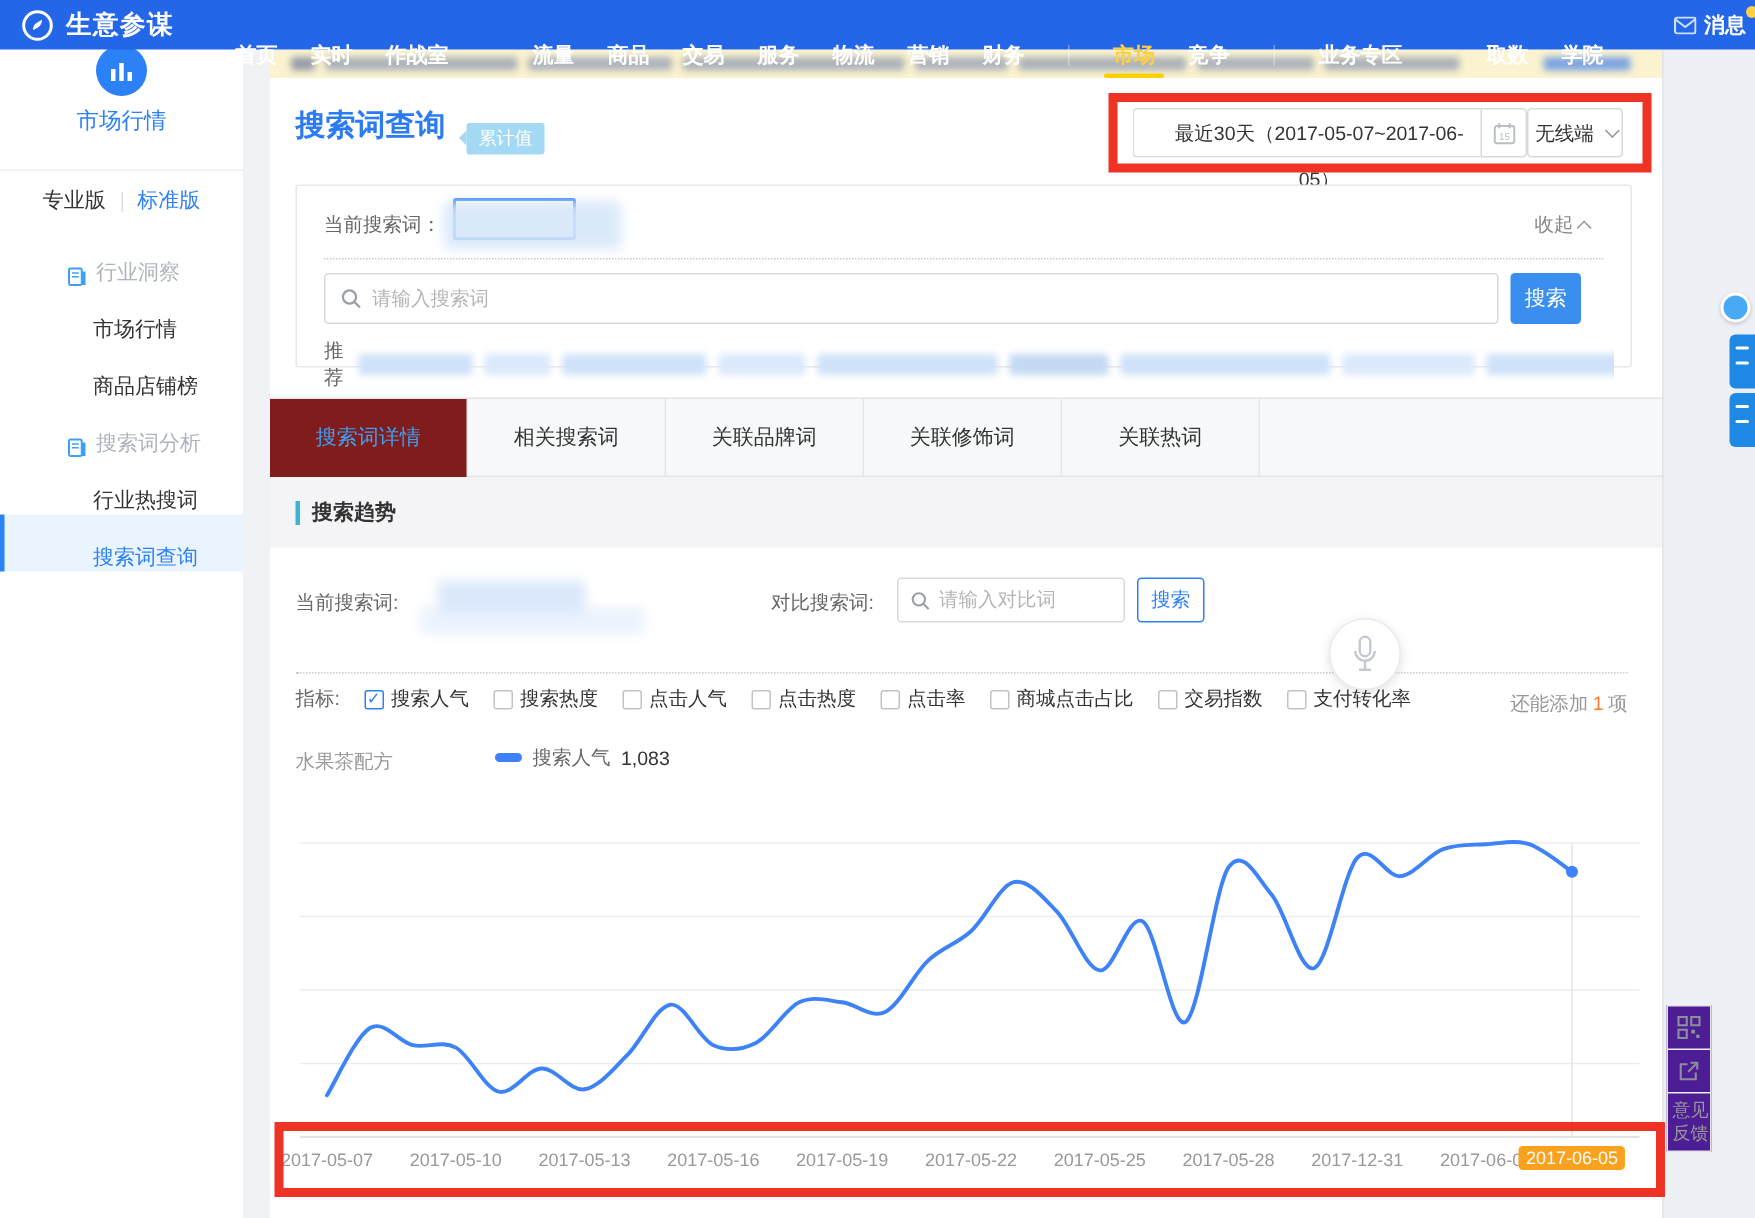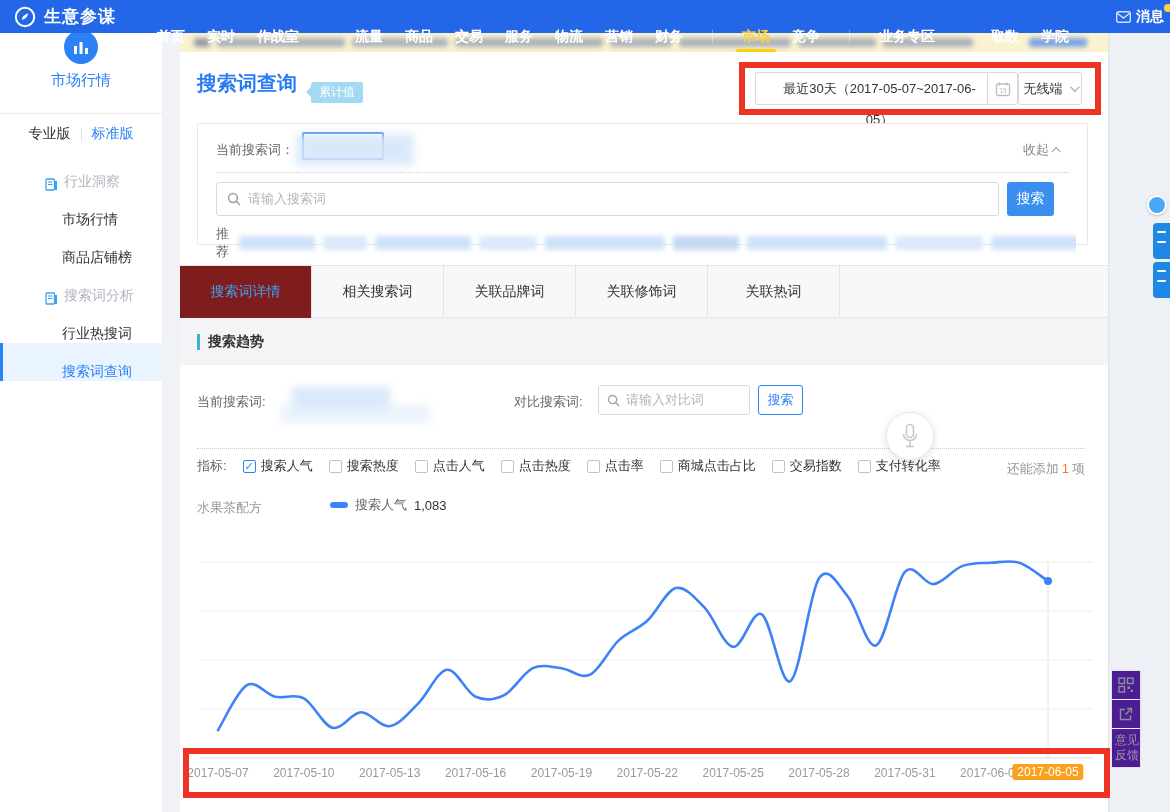--- a/index.html
+++ b/index.html
@@ -371,21 +371,21 @@
     </svg>
   <div id="xlabels">
       <span class="xl" style="left: 33px;">2017-05-07</span>
       <span class="xl" style="left: 118.862px;">2017-05-10</span>
       <span class="xl" style="left: 204.724px;">2017-05-13</span>
       <span class="xl" style="left: 290.586px;">2017-05-16</span>
       <span class="xl" style="left: 376.448px;">2017-05-19</span>
       <span class="xl" style="left: 462.31px;">2017-05-22</span>
       <span class="xl" style="left: 548.172px;">2017-05-25</span>
       <span class="xl" style="left: 634.034px;">2017-05-28</span>
-      <span class="xl" style="left: 719.897px;">2017-05-31</span>
+      <span class="xl" style="left: 719.897px;">2017-12-31</span>
       <span class="xl" style="left: 805.759px;">2017-06-03</span>
       <span class="xl xl-hot" style="left: 863px;">2017-06-05</span>
     </div>
 
   <div id="redbox2" class="redbox"></div>
   <div id="redbox1" class="redbox"></div>
 
   <div id="mic">
     <svg width="18" height="26" viewBox="0 0 18 26">
       <rect x="5.5" y="1.5" width="7" height="13" rx="3.5" fill="none" stroke="#c5cad2" stroke-width="1.6"></rect>

